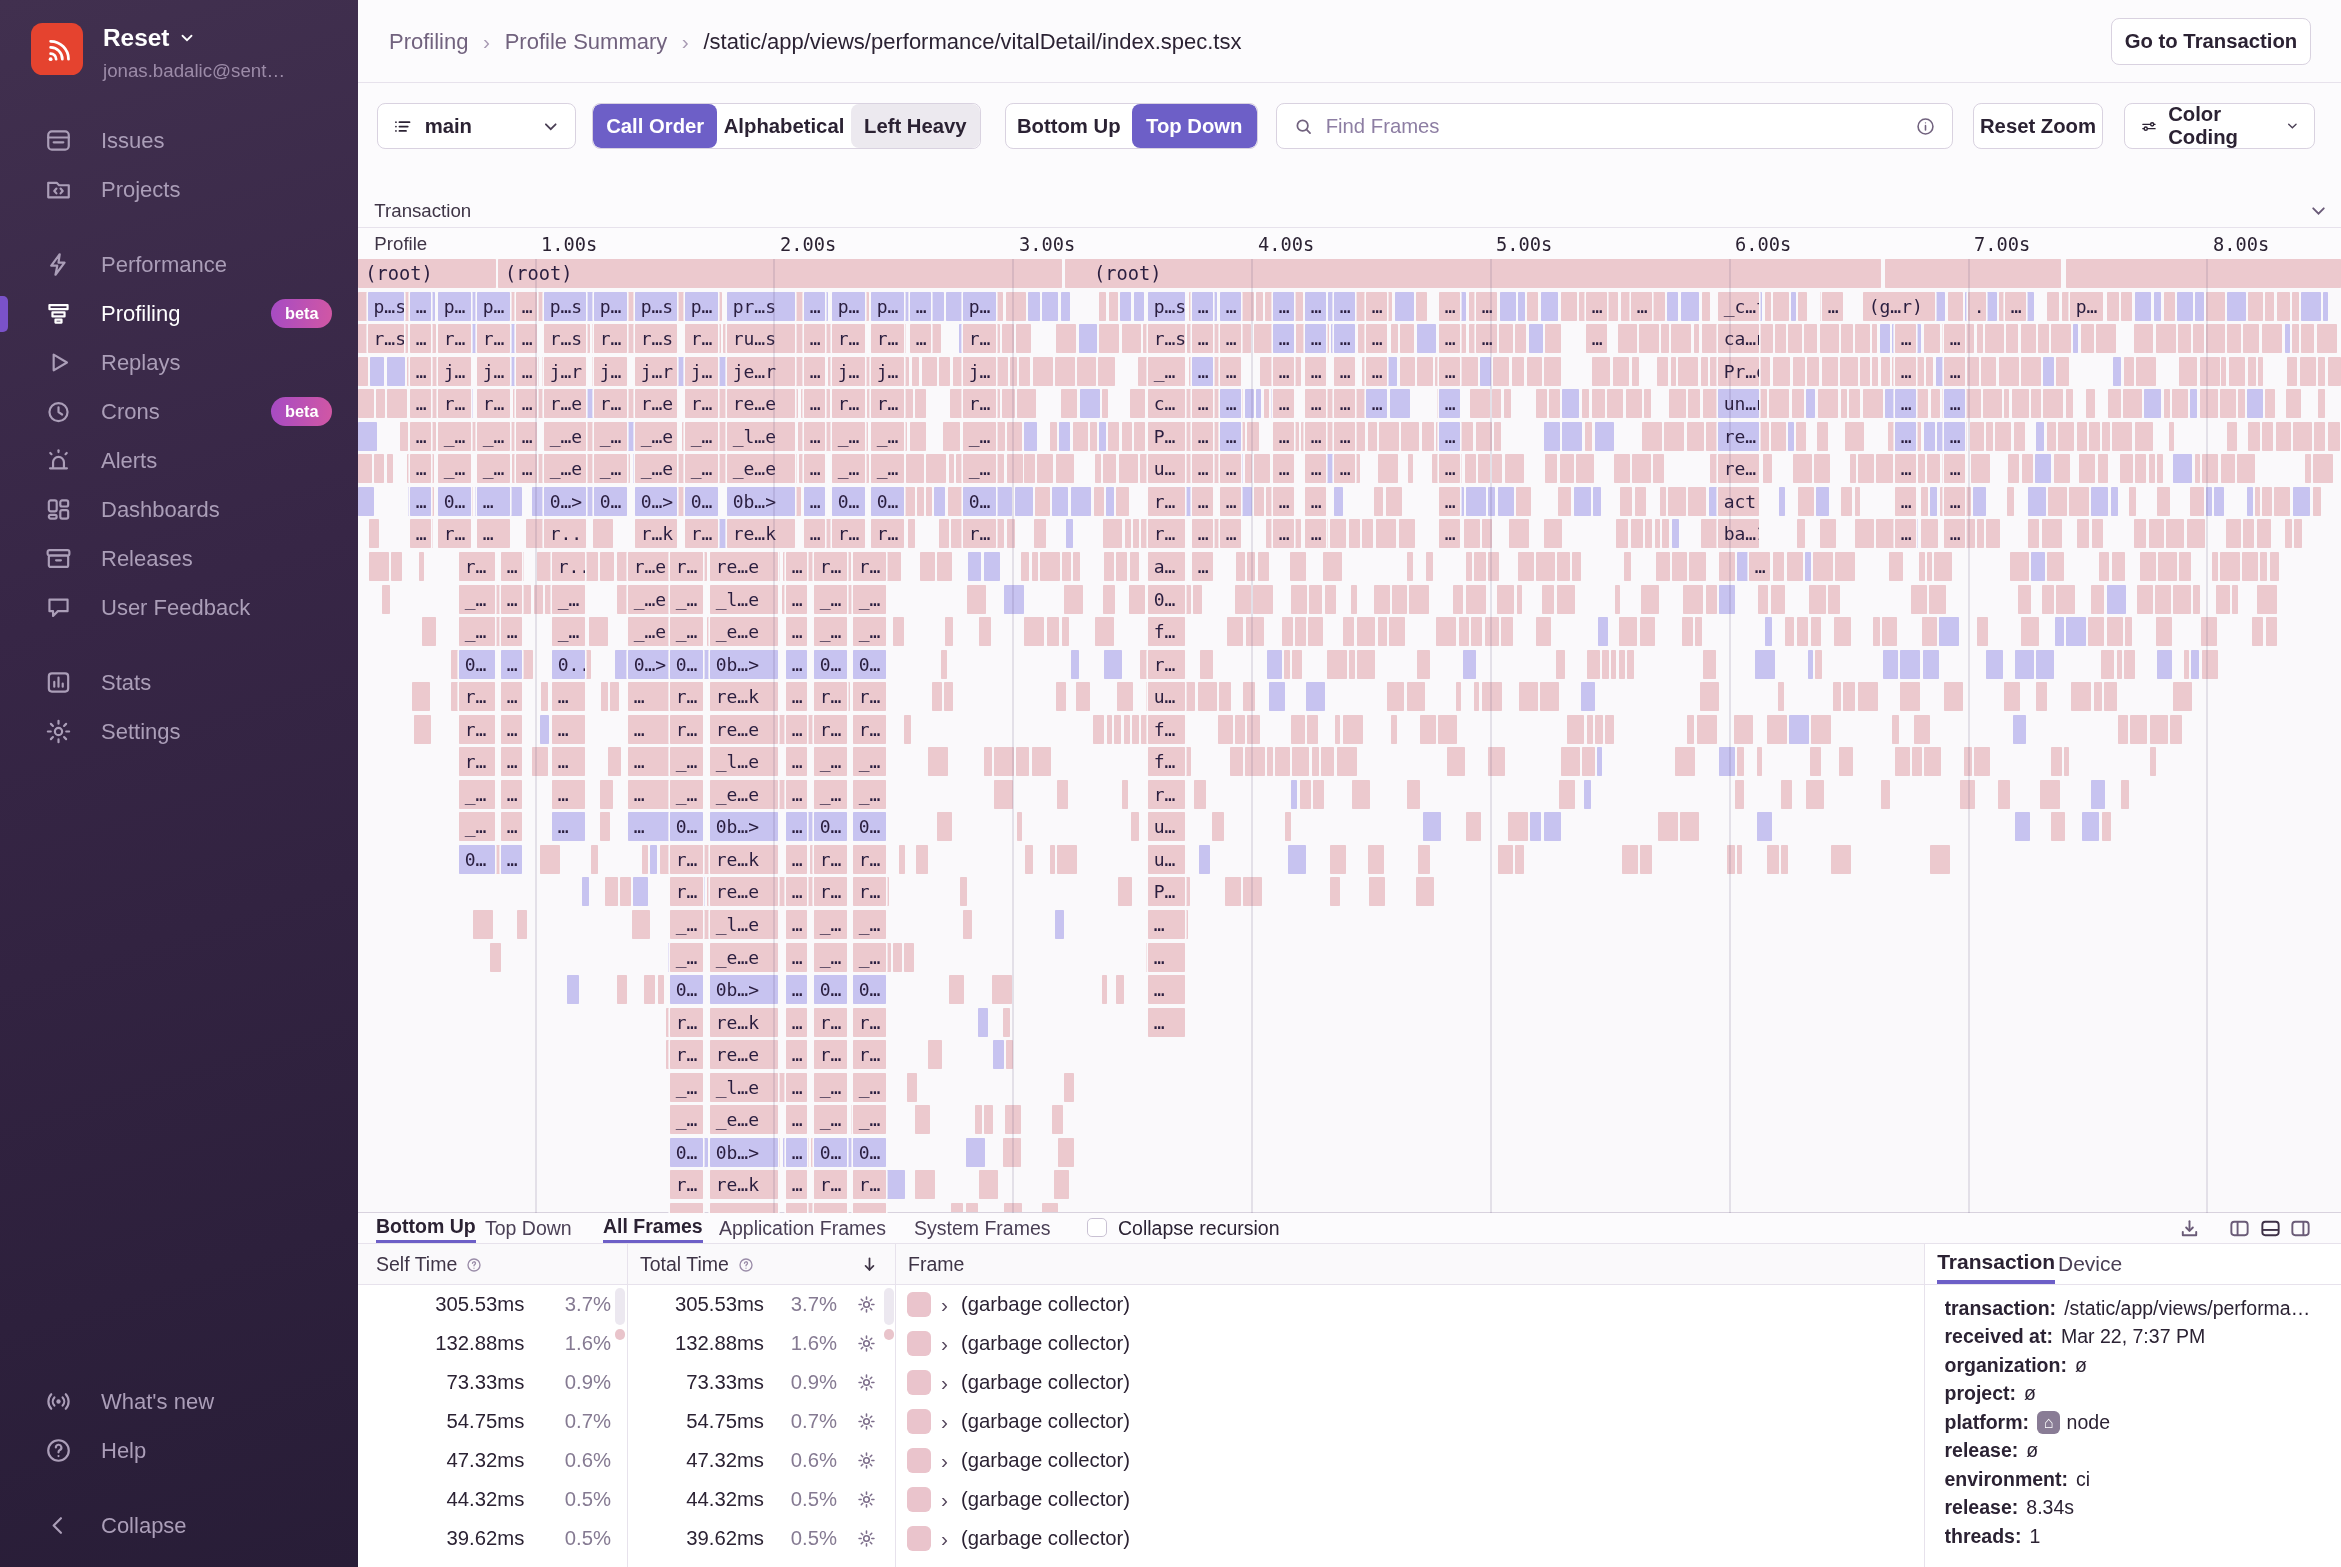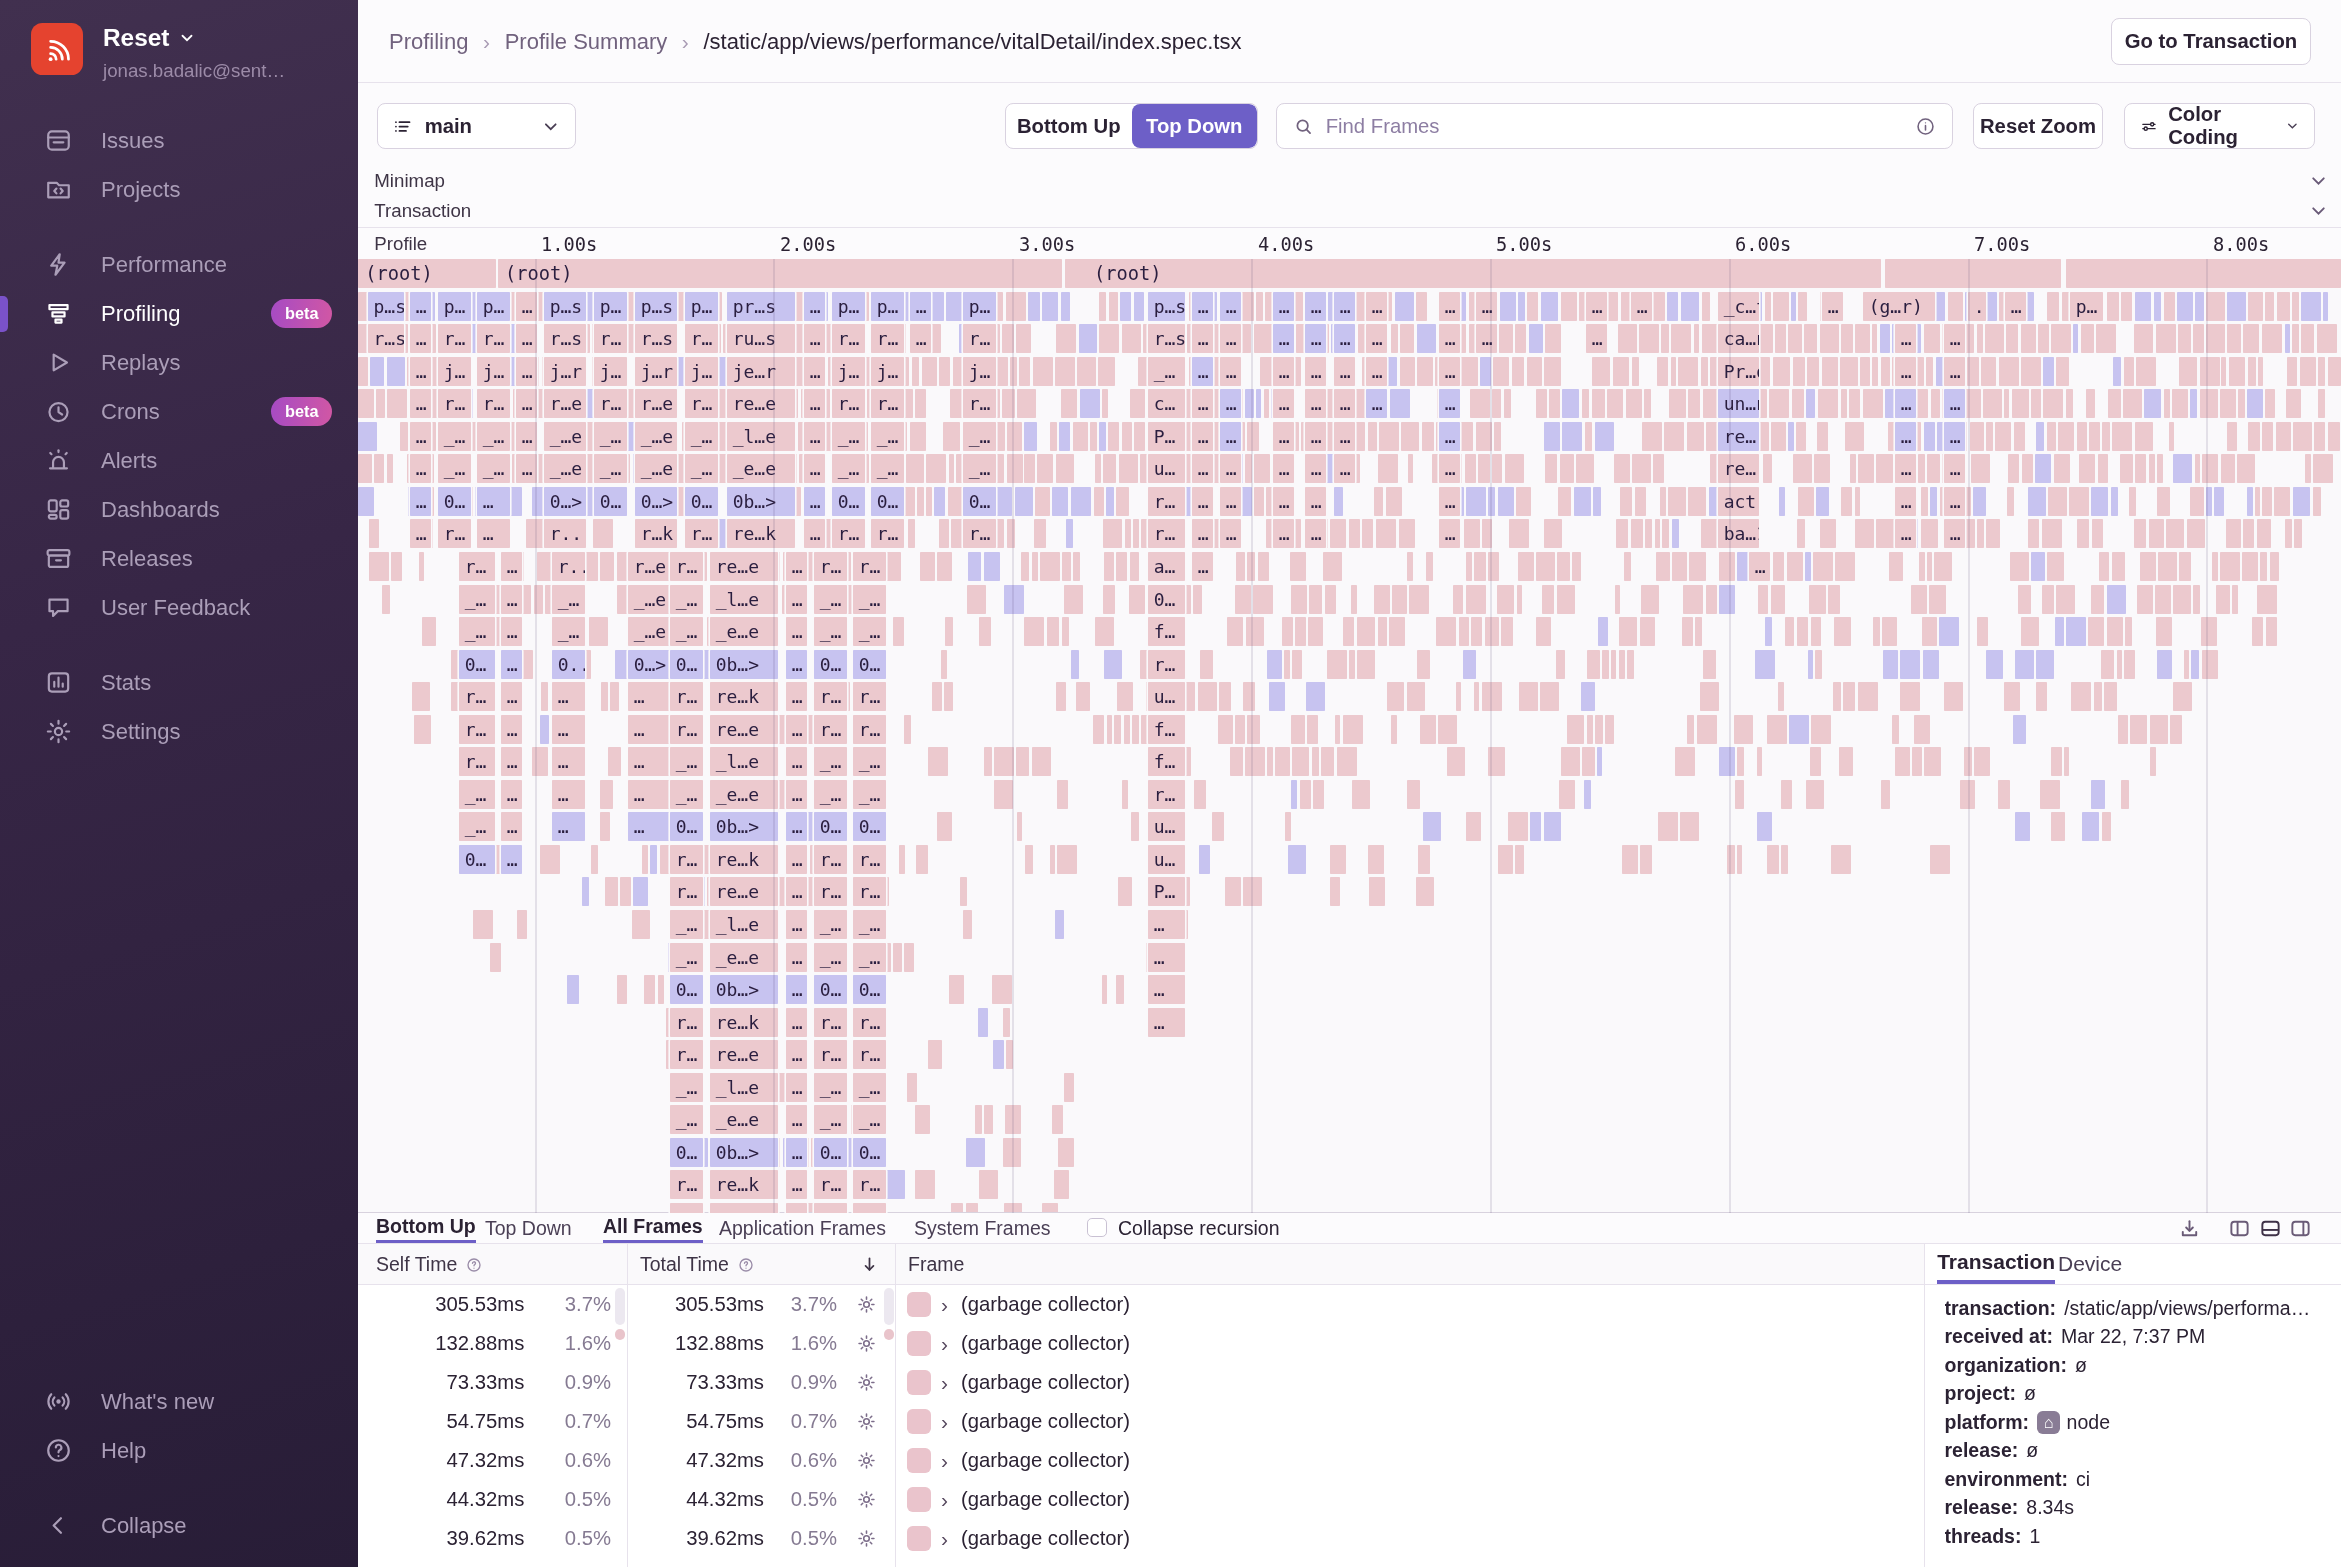--- a/index.html
+++ b/index.html
@@ -264,20 +264,25 @@
           <path d="M4.5 7h.01M4.5 12h.01M4.5 17h.01"></path>
             <path d="M8.5 7H20M8.5 12h9.5M8.5 17h7.5"></path>
         </svg>
         <span>main</span>
         <span class="grow"></span>
         <svg width="19.5" height="19.5" viewBox="0 0 24 24" fill="none" stroke="#4A3F55" stroke-width="2.2" stroke-linecap="round">
             <path d="m6 9 6 6 6-6"></path>
           </svg>
       </div>
 
+      <div class="tbctl seggroup" id="sortgroup">
+        <div class="seg sel">Call Order</div>
+        <div class="seg">Alphabetical</div>
+        <div class="seg gray">Left Heavy</div>
+      </div>
 
       <div class="tbctl seggroup" id="dirgroup">
         <div class="seg">Bottom Up</div>
         <div class="seg sel">Top Down</div>
       </div>
 
       <div class="tbctl" id="search">
         <svg width="21" height="21" viewBox="0 0 24 24" fill="none" stroke="#71627E" stroke-width="2" stroke-linecap="round">
             <circle cx="11" cy="11" r="6"></circle>
             <path d="m15.6 15.6 3.9 3.9"></path>
@@ -299,28 +304,20 @@
             <path d="M4 15h1.5M10.5 15H21"></path>
             <circle cx="8" cy="15" r="2.2"></circle>
         </svg>
         <span>Color Coding</span>
         <svg width="18" height="18" viewBox="0 0 24 24" fill="none" stroke="#4A3F55" stroke-width="2.2" stroke-linecap="round">
             <path d="m6 9 6 6 6-6"></path>
           </svg>
       </div>
     </div>
 
-    <div class="collrow" id="row-minimap">
-      <span class="rlabel">Minimap</span>
-      <span class="rchev">
-        <svg width="21" height="21" viewBox="0 0 24 24" fill="none" stroke="#6A5A78" stroke-width="2.2" stroke-linecap="round">
-            <path d="m6 9 6 6 6-6"></path>
-          </svg>
-      </span>
-    </div>
     <div class="collrow" id="row-transaction">
       <span class="rlabel">Transaction</span>
       <span class="rchev">
         <svg width="21" height="21" viewBox="0 0 24 24" fill="none" stroke="#6A5A78" stroke-width="2.2" stroke-linecap="round">
             <path d="m6 9 6 6 6-6"></path>
           </svg>
       </span>
     </div>
     <div class="collrow" id="row-profile">
       <span class="rlabel">Profile</span>

